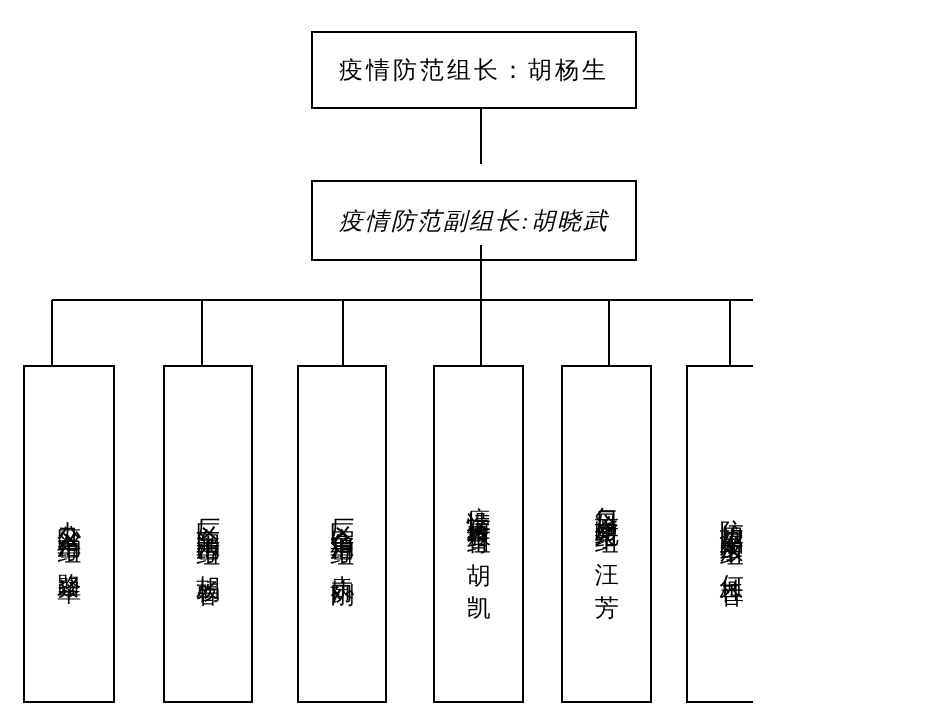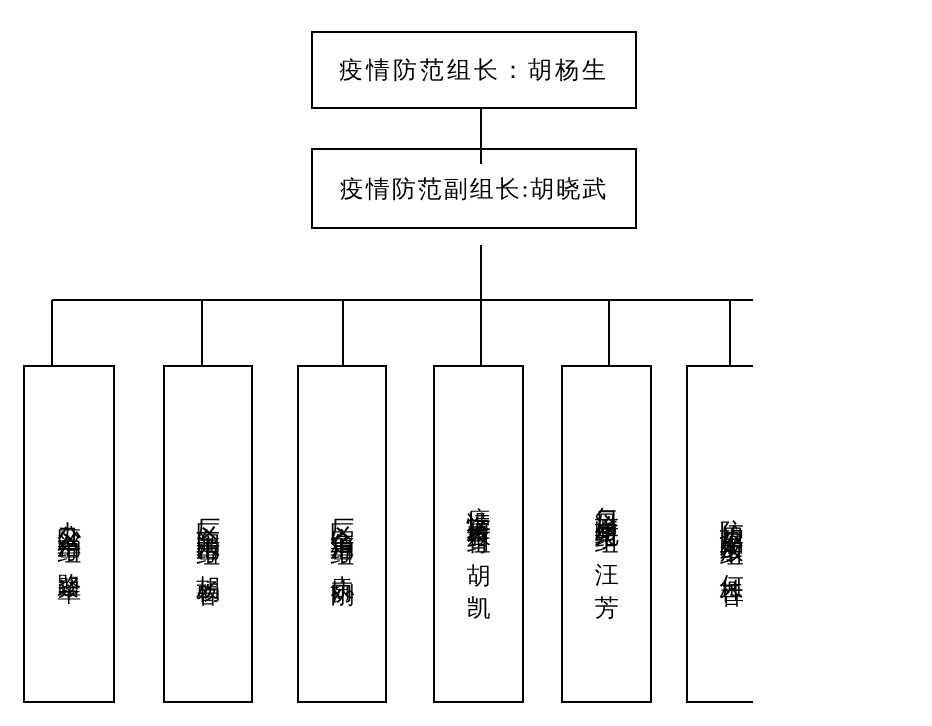--- a/index.html
+++ b/index.html
@@ -27,21 +27,21 @@
     text-align: center;
   }
   .hbox {
     left: 311px;
     width: 326px;
     font-size: 24px;
     letter-spacing: 3px;
     white-space: nowrap;
   }
   .leader { top: 31px;  height: 78px; }
-  .deputy { top: 148px; height: 81px; letter-spacing: 2px; }
+  .deputy { top: 180px; height: 81px; letter-spacing: 2px; font-style: italic; }
   .group {
     top: 365px;
     height: 338px;
     font-size: 24px;
   }
   .vtext {
     writing-mode: vertical-rl;
     text-orientation: mixed;
     letter-spacing: 4px;
     line-height: 1.1;

